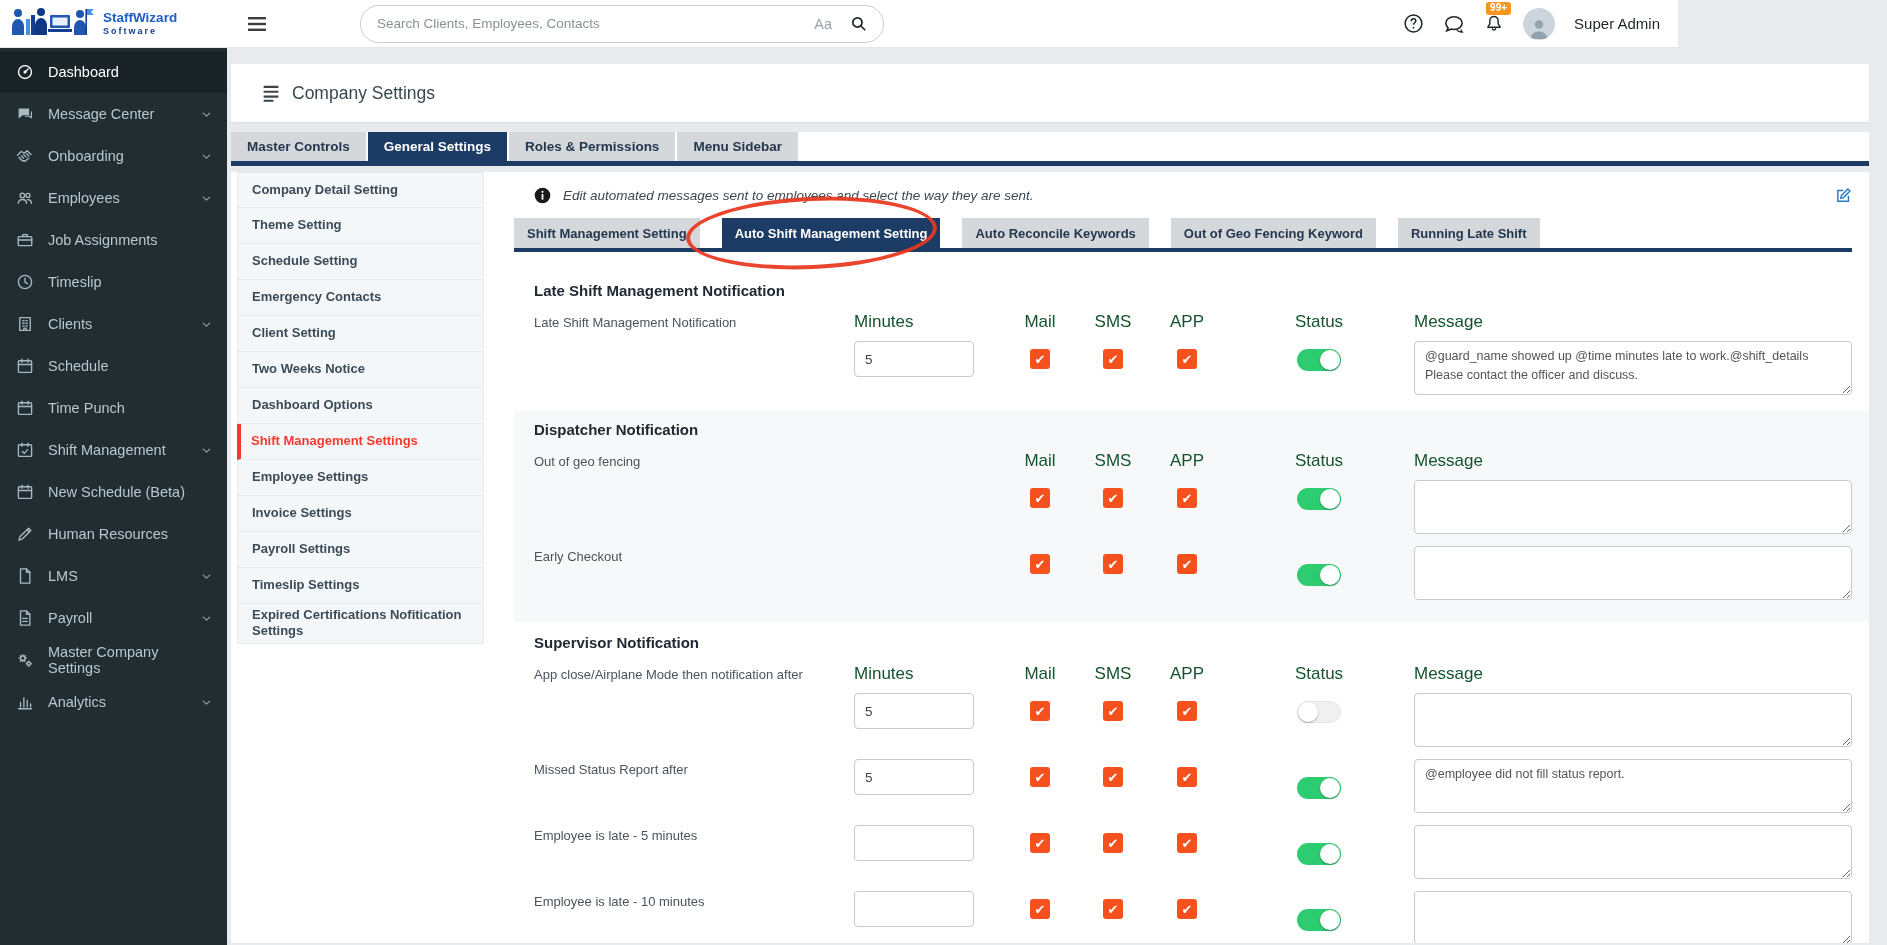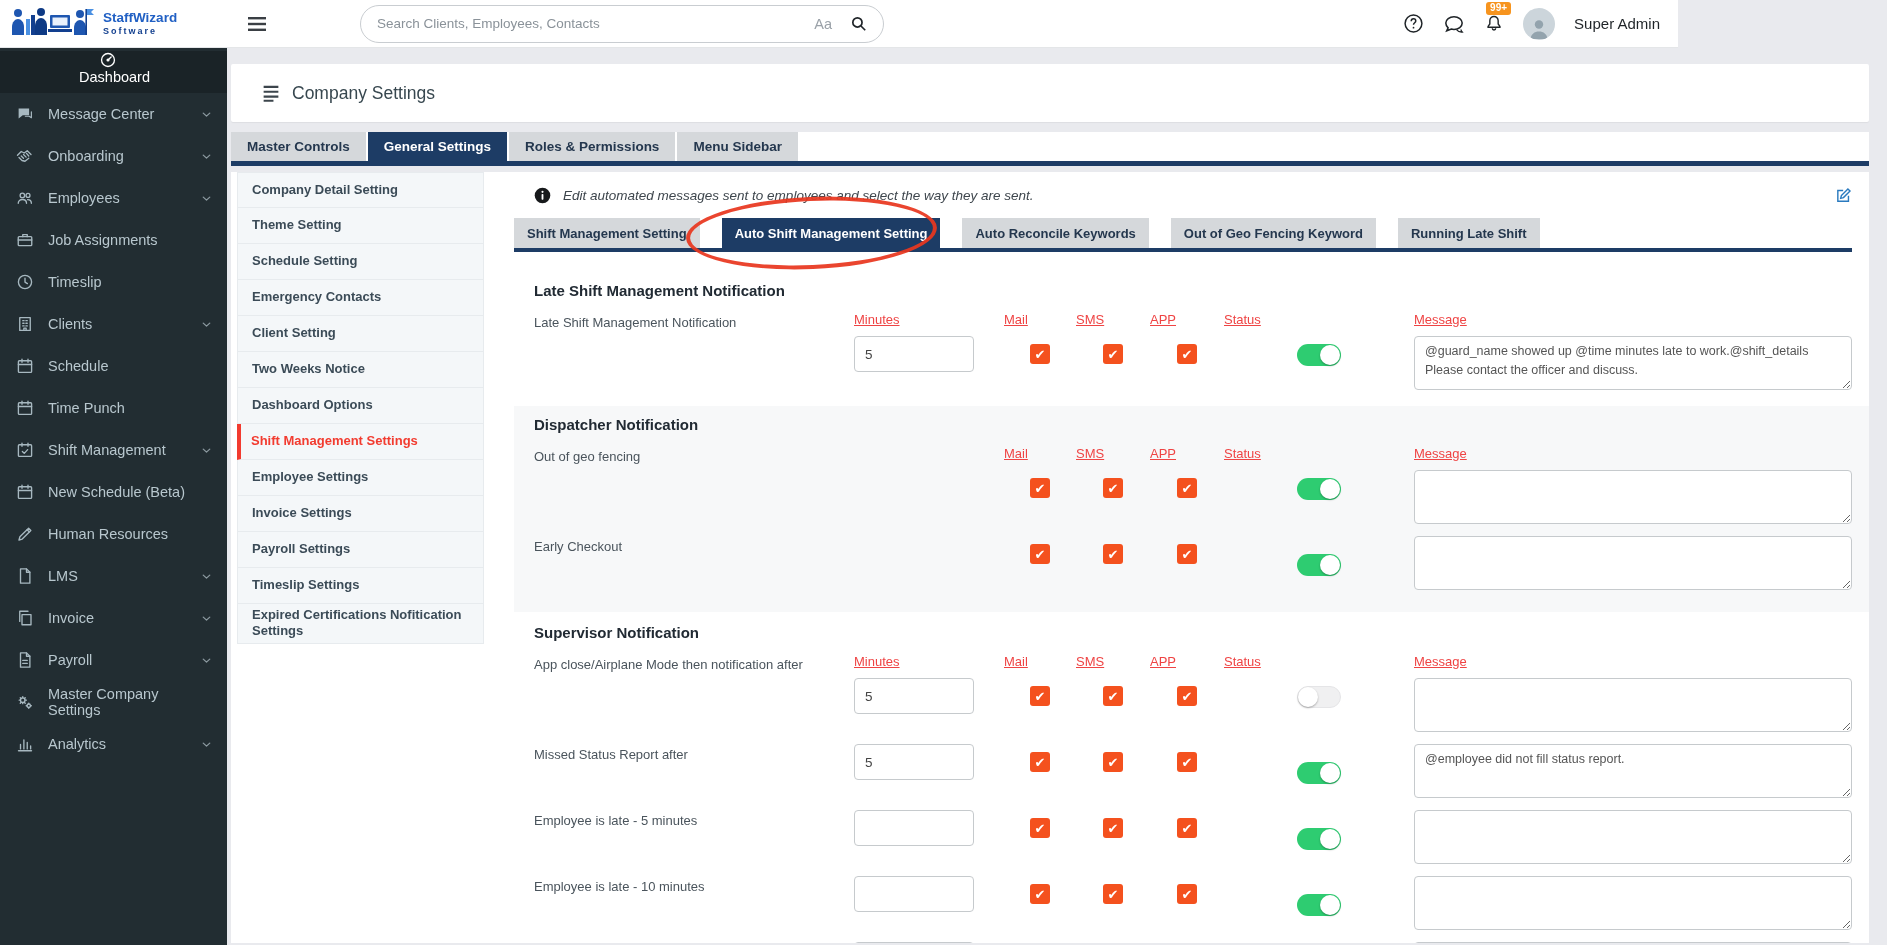--- a/index.html
+++ b/index.html
@@ -27,21 +27,21 @@
            font-weight:bold; padding:1px 4px 2px; border-radius:3px; line-height:1; }
   .avatar { width:32px; height:32px; border-radius:50%; background:#ccd5db; color:#93a3ad;
             display:flex; align-items:flex-end; justify-content:center; overflow:hidden; }
   .user-name { font-size:15px; color:#1f2428; cursor:pointer; }
 
   
   .sidebar { position:fixed; top:48px; left:0; bottom:0; width:227px; background:#222d32;
              z-index:30; padding-top:3px; }
   .side-item { height:42px; display:flex; align-items:center; padding:0 14px 0 16px;
                color:#b8c7ce; font-size:14.5px; cursor:pointer; }
-  .side-item.active { background:#1a2327; color:#fff;flex-direction:column; }
+  .side-item.active { background:#1a2327; color:#fff; }
   .side-item .s-icon { width:20px; margin-right:12px; display:flex; color:#a7b8c0; flex:none; }
   .side-item.active .s-icon { color:#fff; }
   .side-item .s-chev { margin-left:auto; opacity:.7; display:flex; }
 
   
   .main { margin-left:227px; padding:16px 18px 0 4px; }
   .header-card { background:#fff; height:58px; border-radius:2px; display:flex; align-items:center;
                  padding-left:30px; gap:11px; box-shadow:0 1px 1px rgba(0,0,0,.05); }
   .list-ic { color:#3c454c; display:flex; }
   .page-title { font-size:17.5px; color:#37474f; font-weight:500; }
@@ -78,22 +78,22 @@
                 transform:rotate(-2.5deg); z-index:6; pointer-events:none; opacity:.93; }
 
   .sections { margin-top:30px; }
   .section { padding-left:20px; margin-bottom:12px; }
   .section.shaded { background:#f7f8f9; margin-right:-17px; padding:10px 17px 10px 20px; }
   .section-heading { font-size:15px; font-weight:bold; color:#212a33; margin-bottom:13px; }
 
   .frow { display:grid; grid-template-columns:320px 150px 72px 74px 74px 190px 1fr;
           align-items:start; margin-bottom:8px; }
   .row-label { font-size:13px; color:#4a545c; padding-top:3px; padding-right:10px; }
-  .col-h { font-size:13px; color:#ef4444; padding-bottom:9px;text-decoration:underline; }
-  .col-h.c { text-align:left; }
+  .col-h { font-size:17px; color:#14532d; padding-bottom:9px; }
+  .col-h.c { text-align:center; }
   .minutes { width:120px; height:36px; border:1px solid #c6cacd; border-radius:4px;
              font-size:13.5px; color:#444; padding:0 10px; outline:none; font-family:inherit; }
   .cb-cell { display:flex; justify-content:center; padding-top:8px; }
   .cb { width:20px; height:20px; background:#f4511e; border-radius:3px; color:#fff;
         display:flex; align-items:center; justify-content:center; font-size:13px; cursor:pointer; }
   .toggle-cell { display:flex; justify-content:center; }
   .frow.with-h .toggle-cell { padding-top:8px; }
   .frow.single .toggle-cell { padding-top:18px; }
   .toggle { width:44px; height:22px; border-radius:11px; position:relative; background:#2ecc71;
             cursor:pointer; flex:none; }
@@ -331,34 +331,20 @@
       <span class="s-lbl">LMS</span>
       <span class="s-chev">
         <svg width="13" height="13" viewBox="0 0 24 24" fill="none" stroke="currentColor" stroke-width="2.4" stroke-linecap="round" stroke-linejoin="round">
           <polyline points="6 9.5 12 15 18 9.5"></polyline>
         </svg>
       </span>
     </div>
     <div class="side-item">
       <span class="s-icon">
         <svg width="18" height="18" viewBox="0 0 24 24" fill="none" stroke="currentColor" stroke-width="1.8" stroke-linecap="round" stroke-linejoin="round">
-          <rect x="8" y="7.5" width="12" height="13.5"></rect>
-          <path d="M5 16.5V3h11"></path>
-        </svg>
-      </span>
-      <span class="s-lbl">Invoice</span>
-      <span class="s-chev">
-        <svg width="13" height="13" viewBox="0 0 24 24" fill="none" stroke="currentColor" stroke-width="2.4" stroke-linecap="round" stroke-linejoin="round">
-          <polyline points="6 9.5 12 15 18 9.5"></polyline>
-        </svg>
-      </span>
-    </div>
-    <div class="side-item">
-      <span class="s-icon">
-        <svg width="18" height="18" viewBox="0 0 24 24" fill="none" stroke="currentColor" stroke-width="1.8" stroke-linecap="round" stroke-linejoin="round">
           <path d="M6 2.5h8l4.5 4.5v14.5H6z"></path>
           <path d="M14 2.5V7h4.5M9 12.5h6M9 16.5h6"></path>
         </svg>
       </span>
       <span class="s-lbl">Payroll</span>
       <span class="s-chev">
         <svg width="13" height="13" viewBox="0 0 24 24" fill="none" stroke="currentColor" stroke-width="2.4" stroke-linecap="round" stroke-linejoin="round">
           <polyline points="6 9.5 12 15 18 9.5"></polyline>
         </svg>
       </span>

